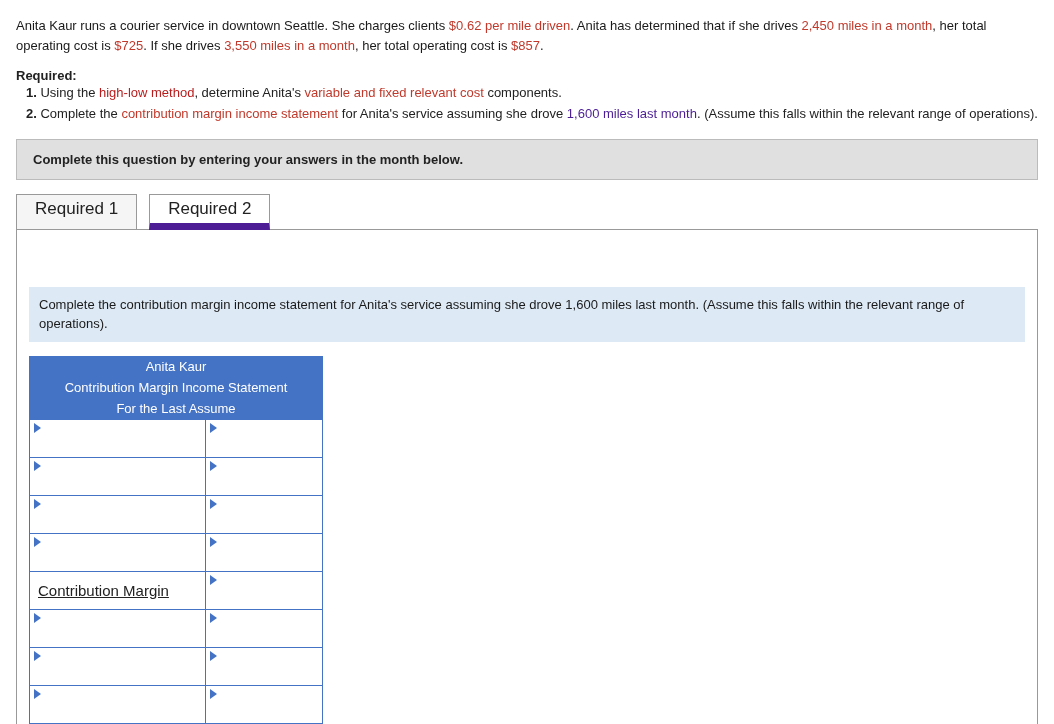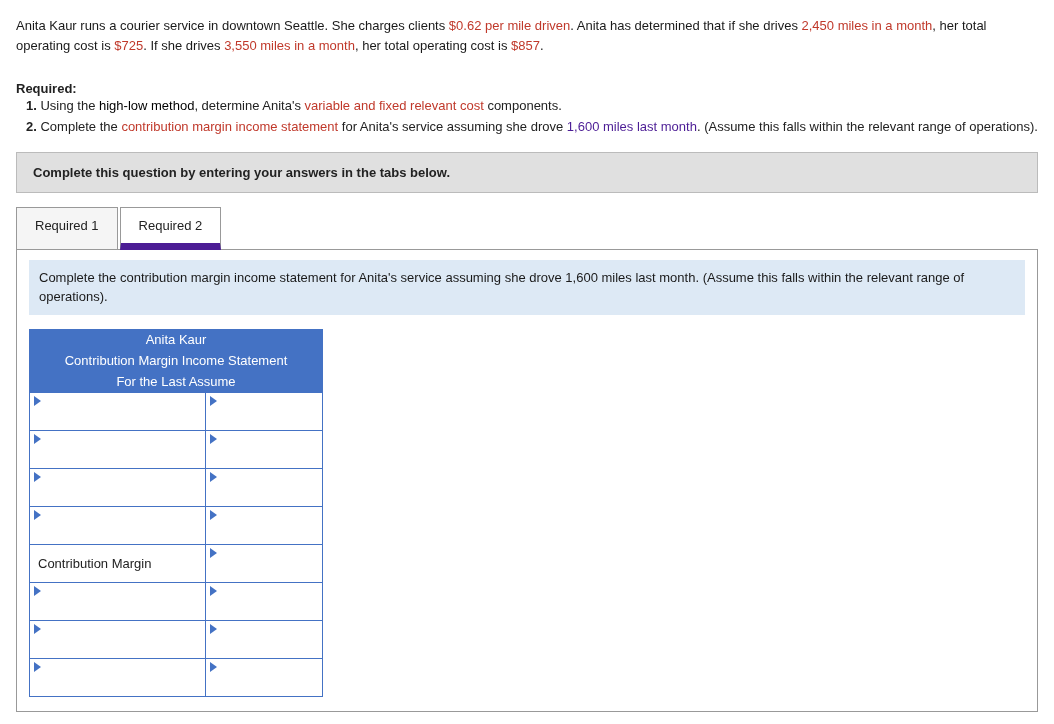--- a/index.html
+++ b/index.html
@@ -6,21 +6,21 @@
     body {
       font-family: Arial, sans-serif;
       font-size: 13px;
       color: #222;
       background: #fff;
       padding: 16px;
       width: 1054px;
       min-height: 724px;
     }
     .intro-text {
-      margin-bottom: 26px;
+      margin-bottom: 13px;
       line-height: 1.5;
       color: #1a1a1a;
     }
     .intro-text span.highlight {
       color: #c0392b;
     }
     .required-label {
       font-weight: bold;
       margin-bottom: 0;
     }
@@ -38,46 +38,47 @@
       font-weight: bold;
       margin-bottom: 14px;
       font-size: 13px;
     }
     .tabs-row {
       display: flex;
       border-bottom: 1px solid #999;
       margin-bottom: 0;
     }
     .tab {
-      padding: 10px 18px;
+      padding: 4px 18px;
       border: 1px solid #999;
       border-bottom: none;
       background: #f5f5f5;
       cursor: pointer;
-      font-size: 13px;
-      margin-right: 2px;
+      font-size: 17px;
+      margin-right: 12px;
     }
     .tab.active {
       background: #fff;
       border-bottom: 7px solid #4c1d95;
       margin-bottom: -1px;
     }
     .tab-content-area {
       border: 1px solid #999;
       border-top: none;
       padding: 10px 12px 14px 12px;
       margin-bottom: 16px;
     }
     .tab-description {
       font-size: 13px;
       color: #1a1a1a;
       background: #dde9f5;
       padding: 8px 10px;
       margin-bottom: 14px;
       line-height: 1.5;
+      margin-top: 47px;
     }
     
     .statement-wrapper {
       width: 294px;
     }
     .statement-header {
       background: #4472c4;
       color: #fff;
       text-align: center;
       font-size: 13px;
@@ -107,22 +108,23 @@
     .statement-table td.value-cell input {
       width: 100%;
       border: none;
       outline: none;
       font-size: 13px;
       padding: 0 2px;
       background: transparent;
       height: 22px;
     }
     .row-label-static {
-      font-size: 13px;
+      font-size: 15px;
       padding: 2px 4px;
+      text-decoration: underline;
     }
     .triangle-right {
       display: inline-block;
       width: 0;
       height: 0;
       border-top: 5px solid transparent;
       border-bottom: 5px solid transparent;
       border-left: 7px solid #4472c4;
       margin-right: 4px;
       vertical-align: middle;
@@ -132,29 +134,29 @@
 <body>
 
 <p class="intro-text">
   Anita Kaur runs a courier service in downtown Seattle. She charges clients <span class="highlight">$0.62 per mile driven</span>. Anita has determined that if she drives <span class="highlight">2,450 miles in a month</span>, her total operating cost is <span class="highlight">$725</span>. If she drives <span class="highlight">3,550 miles in a month</span>, her total operating cost is <span class="highlight">$857</span>.
 </p>
 
 <p class="required-label">Required:</p>
 
 <div class="requirements">
   <div class="req-item">
-    <strong>1.</strong> Using the <span style="color:#000000;">high-low method</span>, determine Anita's <span style="color:#c0392b;">variable and fixed relevant cost</span> components.
+    <strong>1.</strong> Using the <span style="color:#b91c1c;">high-low method</span>, determine Anita's <span style="color:#c0392b;">variable and fixed relevant cost</span> components.
   </div>
   <div class="req-item">
     <strong>2.</strong> Complete the <span style="color:#c0392b;">contribution margin income statement</span> for Anita's service assuming she drove <span style="color:#4c1d95;">1,600 miles last month</span>. (Assume this falls within the relevant range of operations).
   </div>
 </div>
 
 <div class="complete-box">
-  <span>Complete this question by entering your answers in the tabs below.</span>
+  <span>Complete this question by entering your answers in the month below.</span>
 </div>
 
 <div class="tabs-row">
   <div class="tab">
     <span>Required 1</span>
   </div>
   <div class="tab active">
     <span>Required 2</span>
   </div>
 </div>

